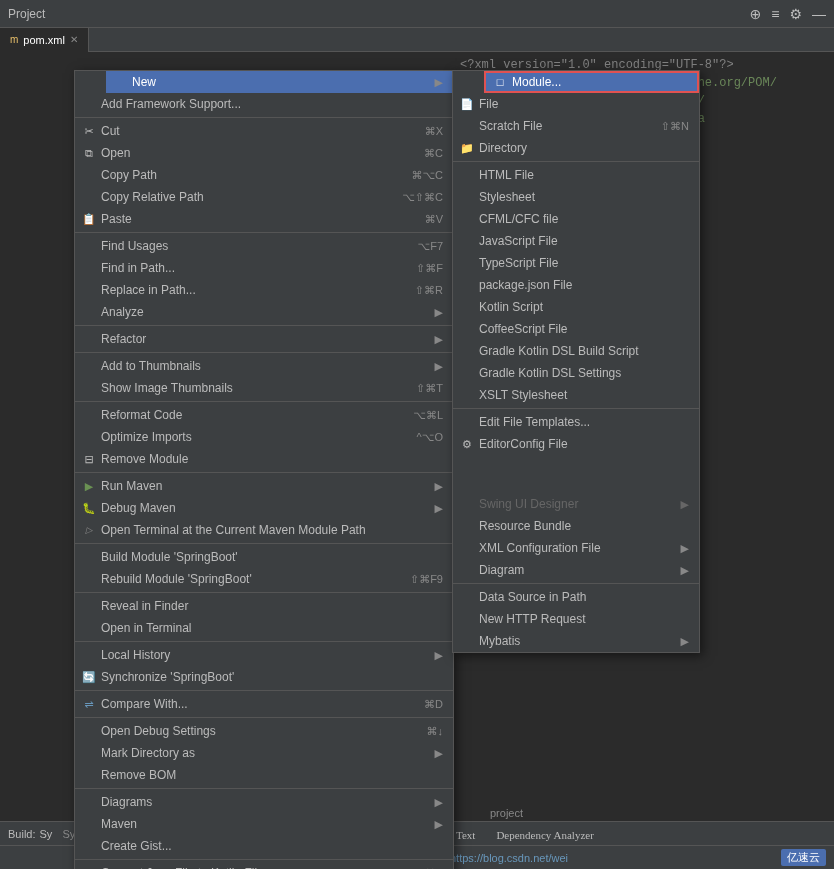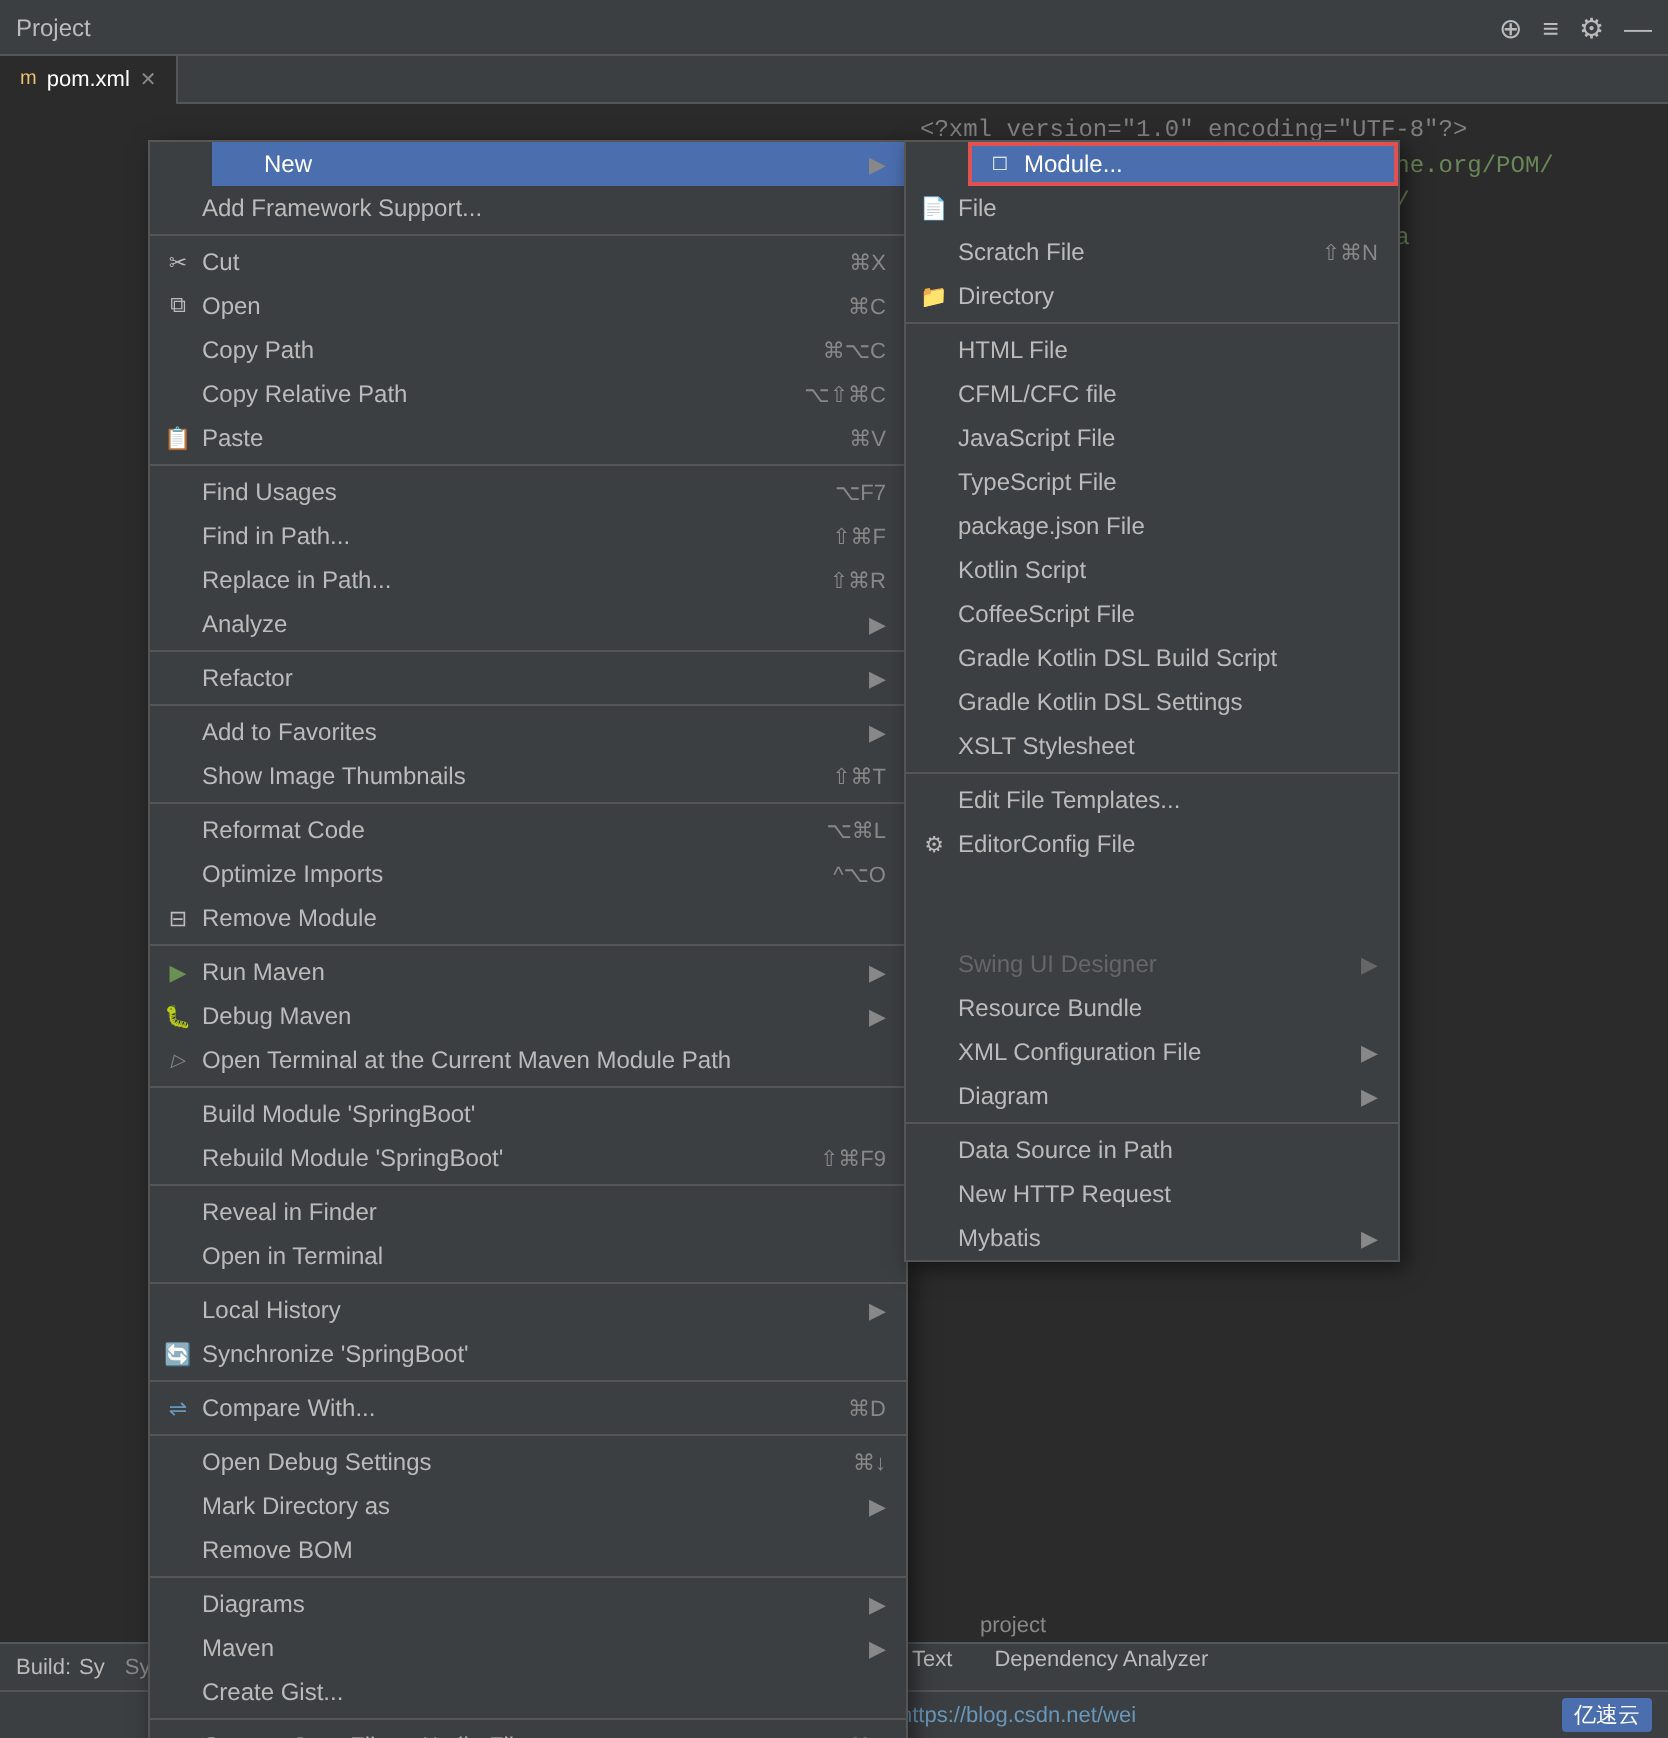--- a/index.html
+++ b/index.html
@@ -184,24 +184,25 @@
 
     
     .bottom-tabs {
       position: absolute;
       bottom: 24px;
       left: 440px;
       right: 0;
       height: 24px;
       background: #3c3f41;
       display: flex;
-      align-items: flex-start;
+      align-items: flex-end;
       border-top: 1px solid #555;
       gap: 5px;
       padding: 0 8px;
+      font-family: Liberation Serif, serif;
     }
     .bottom-tab {
       padding: 2px 8px;
       font-size: 11px;
       color: #bbbbbb;
       cursor: pointer;
       border-bottom: 2px solid transparent;
     }
 
     .project-label {
@@ -319,21 +320,21 @@
       <span class="item-text">Analyze</span>
       <span class="arrow">▶</span>
     </div>
     <div class="menu-separator"></div>
     <div class="menu-item">
       <span class="item-text">Refactor</span>
       <span class="arrow">▶</span>
     </div>
     <div class="menu-separator"></div>
     <div class="menu-item">
-      <span class="item-text">Add to Favorites</span>
+      <span class="item-text">Add to Thumbnails</span>
       <span class="arrow">▶</span>
     </div>
     <div class="menu-item">
       <span class="item-text">Show Image Thumbnails</span>
       <span class="shortcut">⇧⌘T</span>
     </div>
     <div class="menu-separator"></div>
     <div class="menu-item">
       <span class="item-text">Reformat Code</span>
       <span class="shortcut">⌥⌘L</span>
@@ -437,20 +438,23 @@
       <span class="item-text">Scratch File</span>
       <span class="shortcut">⇧⌘N</span>
     </div>
     <div class="menu-item">
       <span class="icon">📁</span>
       <span class="item-text">Directory</span>
     </div>
     <div class="menu-separator"></div>
     <div class="menu-item">
       <span class="item-text">HTML File</span>
+    </div>
+    <div class="menu-item">
+      <span class="item-text">Stylesheet</span>
     </div>
     <div class="menu-item">
       <span class="item-text">CFML/CFC file</span>
     </div>
     <div class="menu-item">
       <span class="item-text">JavaScript File</span>
     </div>
     <div class="menu-item">
       <span class="item-text">TypeScript File</span>
     </div>

